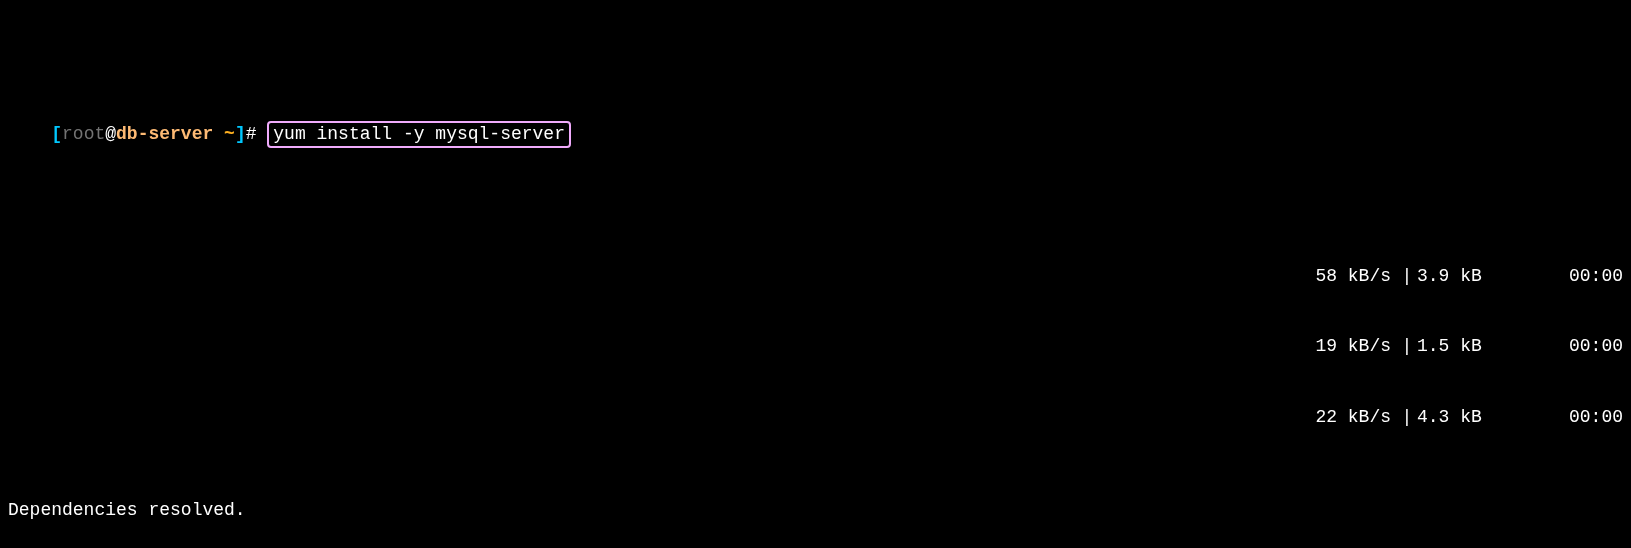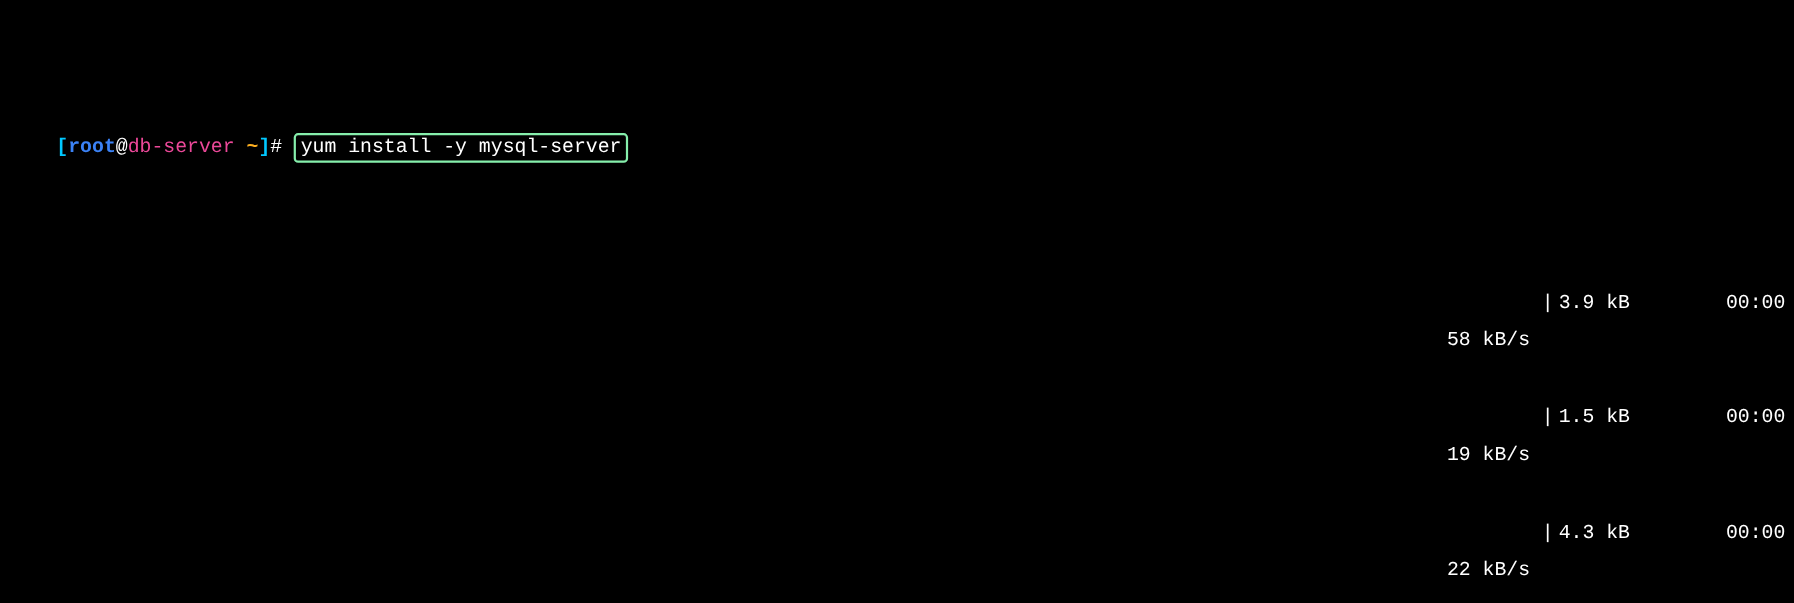--- a/index.html
+++ b/index.html
@@ -10,37 +10,37 @@
     font-family: "Consolas", "Courier New", monospace;
     font-size: 18px;
     line-height: 1.3;
     width: 1631px;
   }
   .term {
     padding: 4px 8px 8px 8px;
     white-space: pre;
     box-sizing: border-box;
   }
-  .prompt-user { color: #3b82f6; font-weight: bold; }
-  .prompt-host { color: #ec4899; font-weight: normal; }
+  .prompt-user { color: #737373; font-weight: normal; }
+  .prompt-host { color: #fdba74; font-weight: bold; }
   .prompt-at   { color: #fff; }
   .prompt-path { color: #ffb020; font-weight: bold; }
   .prompt-hash { color: #fff; }
   .prompt-brkt { color: #00c8ff; font-weight: bold; }
 
   .cmd-box {
-    border: 2px solid #86efac;
+    border: 2px solid #f0abfc;
     border-radius: 4px;
     padding: 0 4px;
     display: inline-block;
   }
 
   .line { display: flex; }
   .col-left  { flex: 0 0 760px; }
-  .col-rate  { flex: 0 0 140px; text-align: right; padding-right: 6px; margin-top: 34px; }
+  .col-rate  { flex: 0 0 140px; text-align: right; padding-right: 6px; }
   .col-pipe  { flex: 0 0 20px;  text-align: center; }
   .col-size  { flex: 0 0 90px;  text-align: left; padding-right: 6px; }
   .col-time  { flex: 0 0 110px; text-align: right; }
   .col-fill  { flex: 1 1 auto; }
 </style>
 </head>
 <body>
 
 <div class="term">
 
@@ -65,20 +65,21 @@
     <span class="col-time">00:00</span>
   </div>
   <div class="line">
     <span class="col-fill"></span>
     <span class="col-rate">22 kB/s</span>
     <span class="col-pipe">|</span>
     <span class="col-size">4.3 kB</span>
     <span class="col-time">00:00</span>
   </div>
 
+  <div>Dependencies resolved.</div>
 
   
 
   
 
   
 
   
 
   

